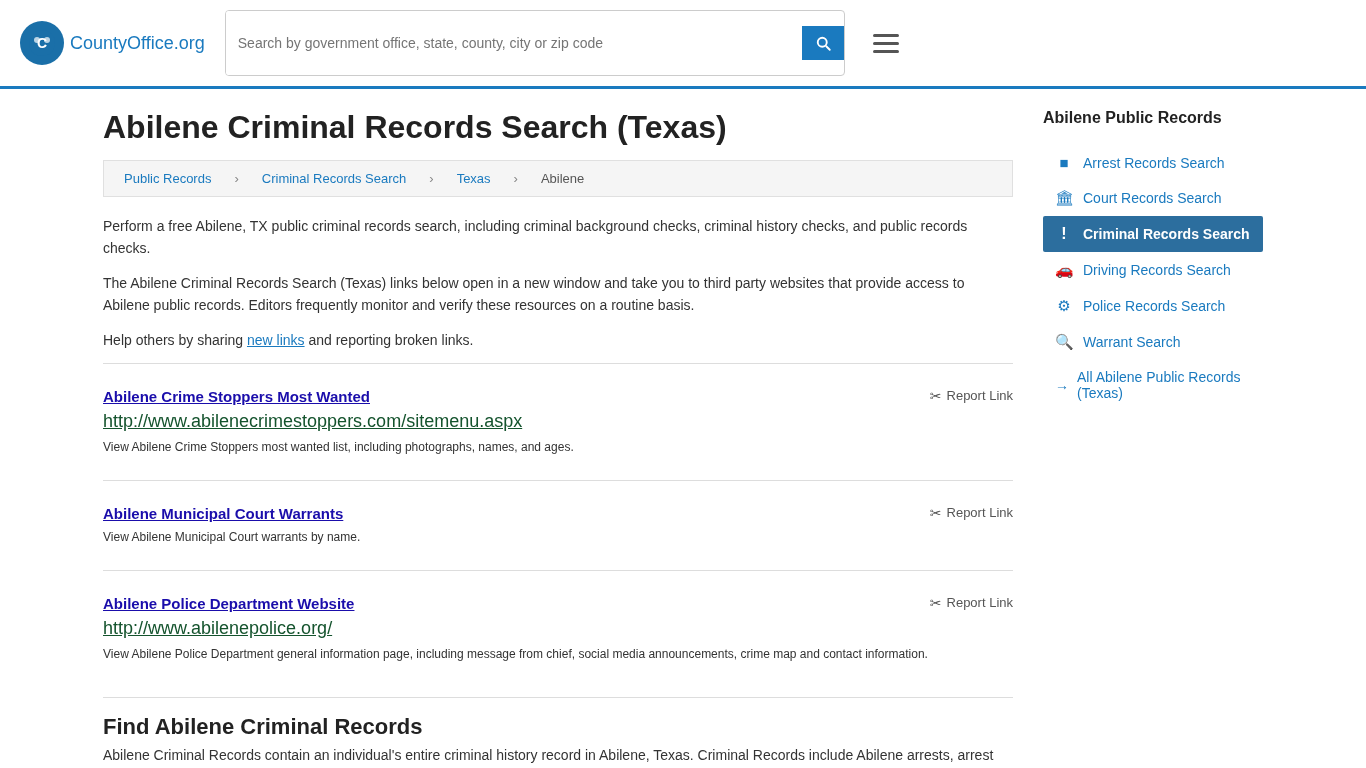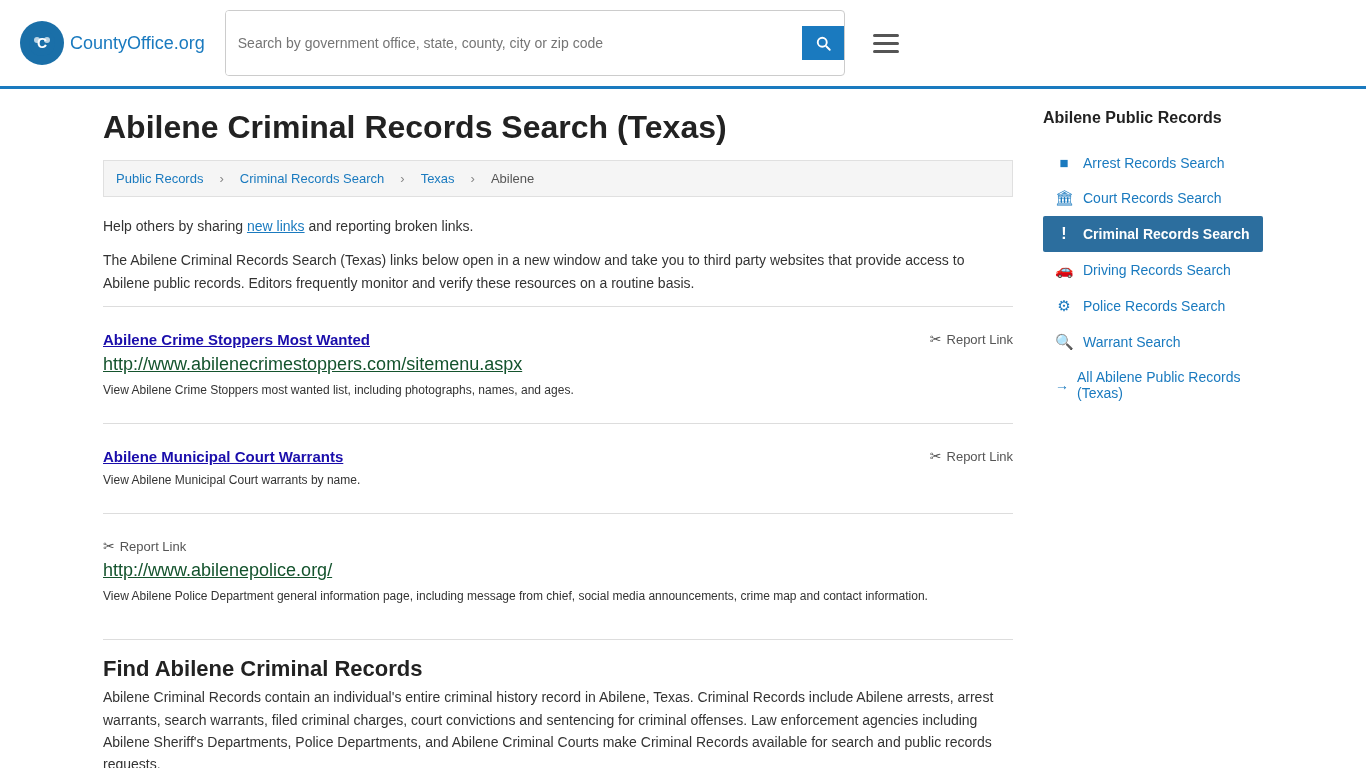--- a/index.html
+++ b/index.html
@@ -101,25 +101,25 @@
     }
     .page-title {
       font-size: 32px;
       font-weight: bold;
       color: #222;
       margin-bottom: 14px;
     }
     .breadcrumb {
       display: flex;
       align-items: center;
-      gap: 16px;
+      gap: 23px;
       font-size: 13px;
       color: #555;
       margin-bottom: 18px;
-      padding: 10px 12px;
+      padding: 10px 20px;
       background: #f5f5f5;
       border: 1px solid #e0e0e0;
     }
     .breadcrumb a {
       color: #1a7abf;
       text-decoration: none;
     }
     .breadcrumb .sep { color: #888; }
 
     .intro-text {
@@ -282,24 +282,25 @@
     <div class="breadcrumb">
       <a href="#">Public Records</a>
       <span class="sep">›</span>
       <a href="#">Criminal Records Search</a>
       <span class="sep">›</span>
       <a href="#">Texas</a>
       <span class="sep">›</span>
       <span>Abilene</span>
     </div>
 
+    <p class="intro-text">Perform a free Abilene, TX public criminal records search, including criminal background checks, criminal history checks, and public records checks.</p>
+    <p class="intro-text">The Abilene Criminal Records Search (Texas) links below open in a new window and take you to third party websites that provide access to Abilene public records. Editors frequently monitor and verify these resources on a routine basis.</p>
     <p class="intro-text">
       <span>Help others by sharing </span><a class="new-links">new links</a><span> and reporting broken links.</span>
     </p>
-    <p class="intro-text">The Abilene Criminal Records Search (Texas) links below open in a new window and take you to third party websites that provide access to Abilene public records. Editors frequently monitor and verify these resources on a routine basis.</p>
 
     <div class="listing-item">
       <div class="listing-header">
         <span class="listing-title">Abilene Crime Stoppers Most Wanted</span>
         <div class="report-link">
           <span class="report-icon">✂</span>
           <span>Report Link</span>
         </div>
       </div>
       <div class="listing-url">http://www.abilenecrimestoppers.com/sitemenu.aspx</div>
@@ -312,20 +313,21 @@
         <div class="report-link">
           <span class="report-icon">✂</span>
           <span>Report Link</span>
         </div>
       </div>
       <div class="listing-desc">View Abilene Municipal Court warrants by name.</div>
     </div>
 
     <div class="listing-item">
       <div class="listing-header">
+        <span class="listing-title">Abilene Police Department Website</span>
         <div class="report-link">
           <span class="report-icon">✂</span>
           <span>Report Link</span>
         </div>
       </div>
       <div class="listing-url">http://www.abilenepolice.org/</div>
       <div class="listing-desc">View Abilene Police Department general information page, including message from chief, social media announcements, crime map and contact information.</div>
     </div>
 
     <div class="find-section">

